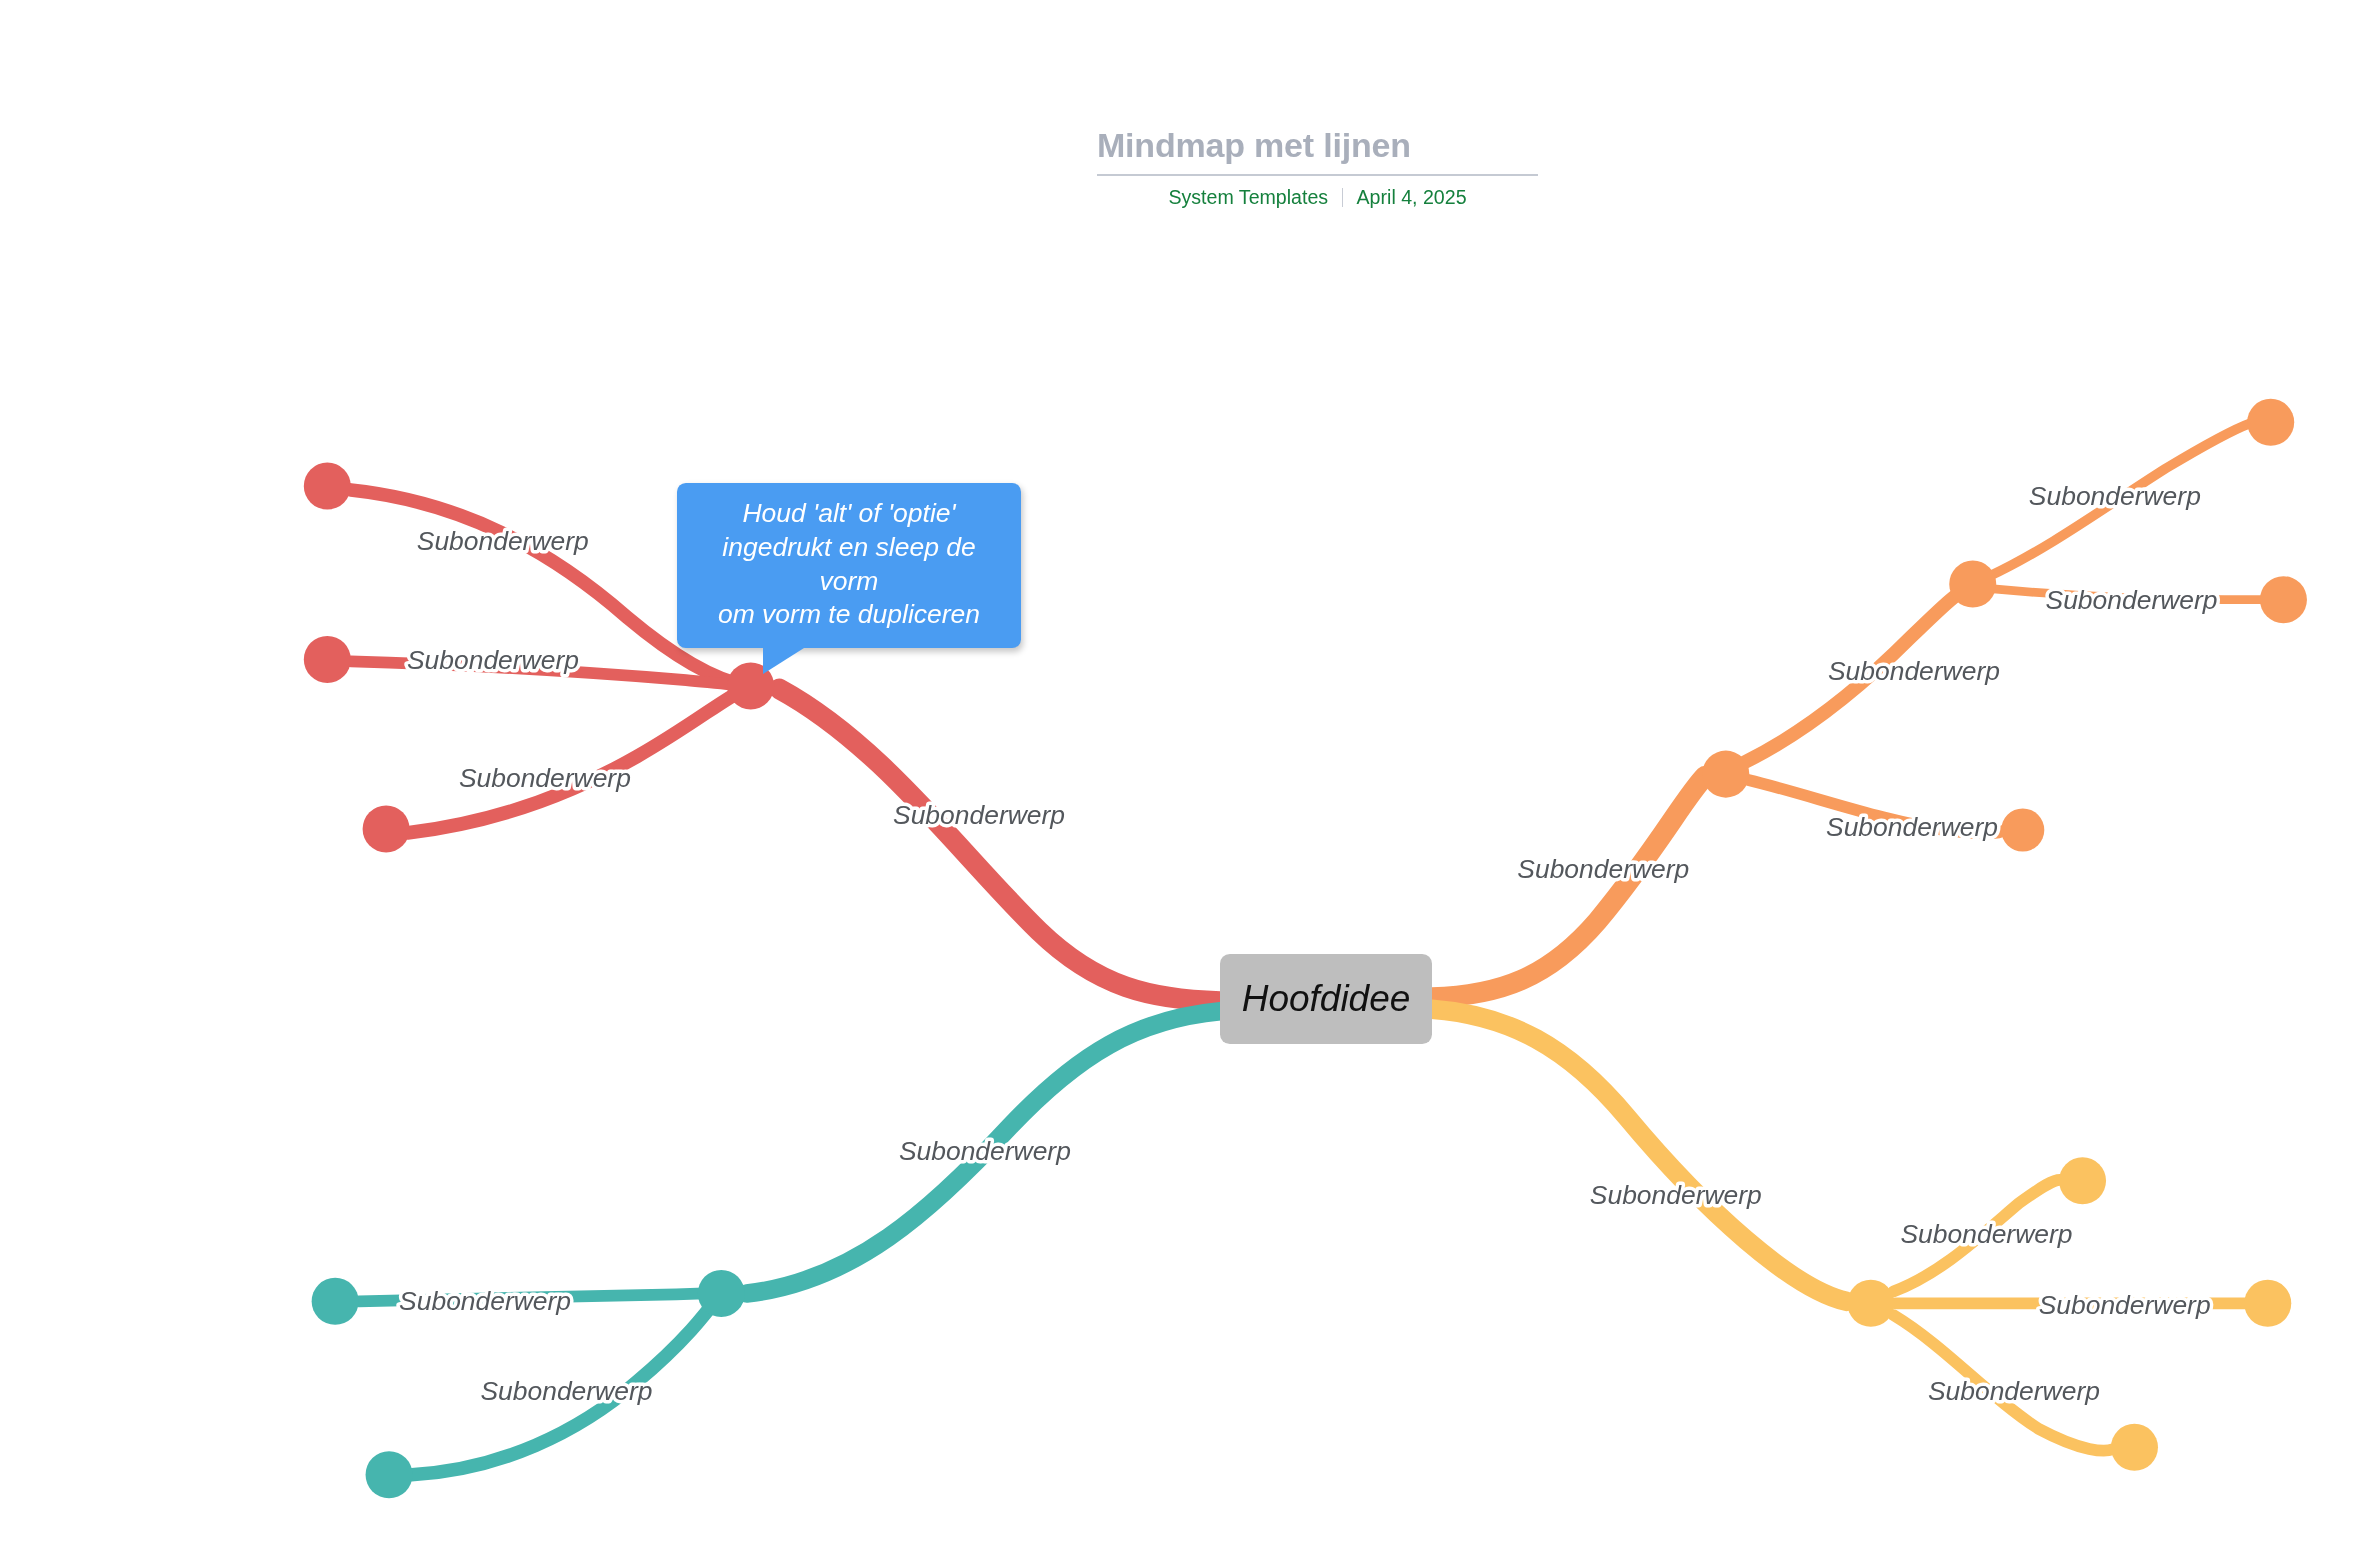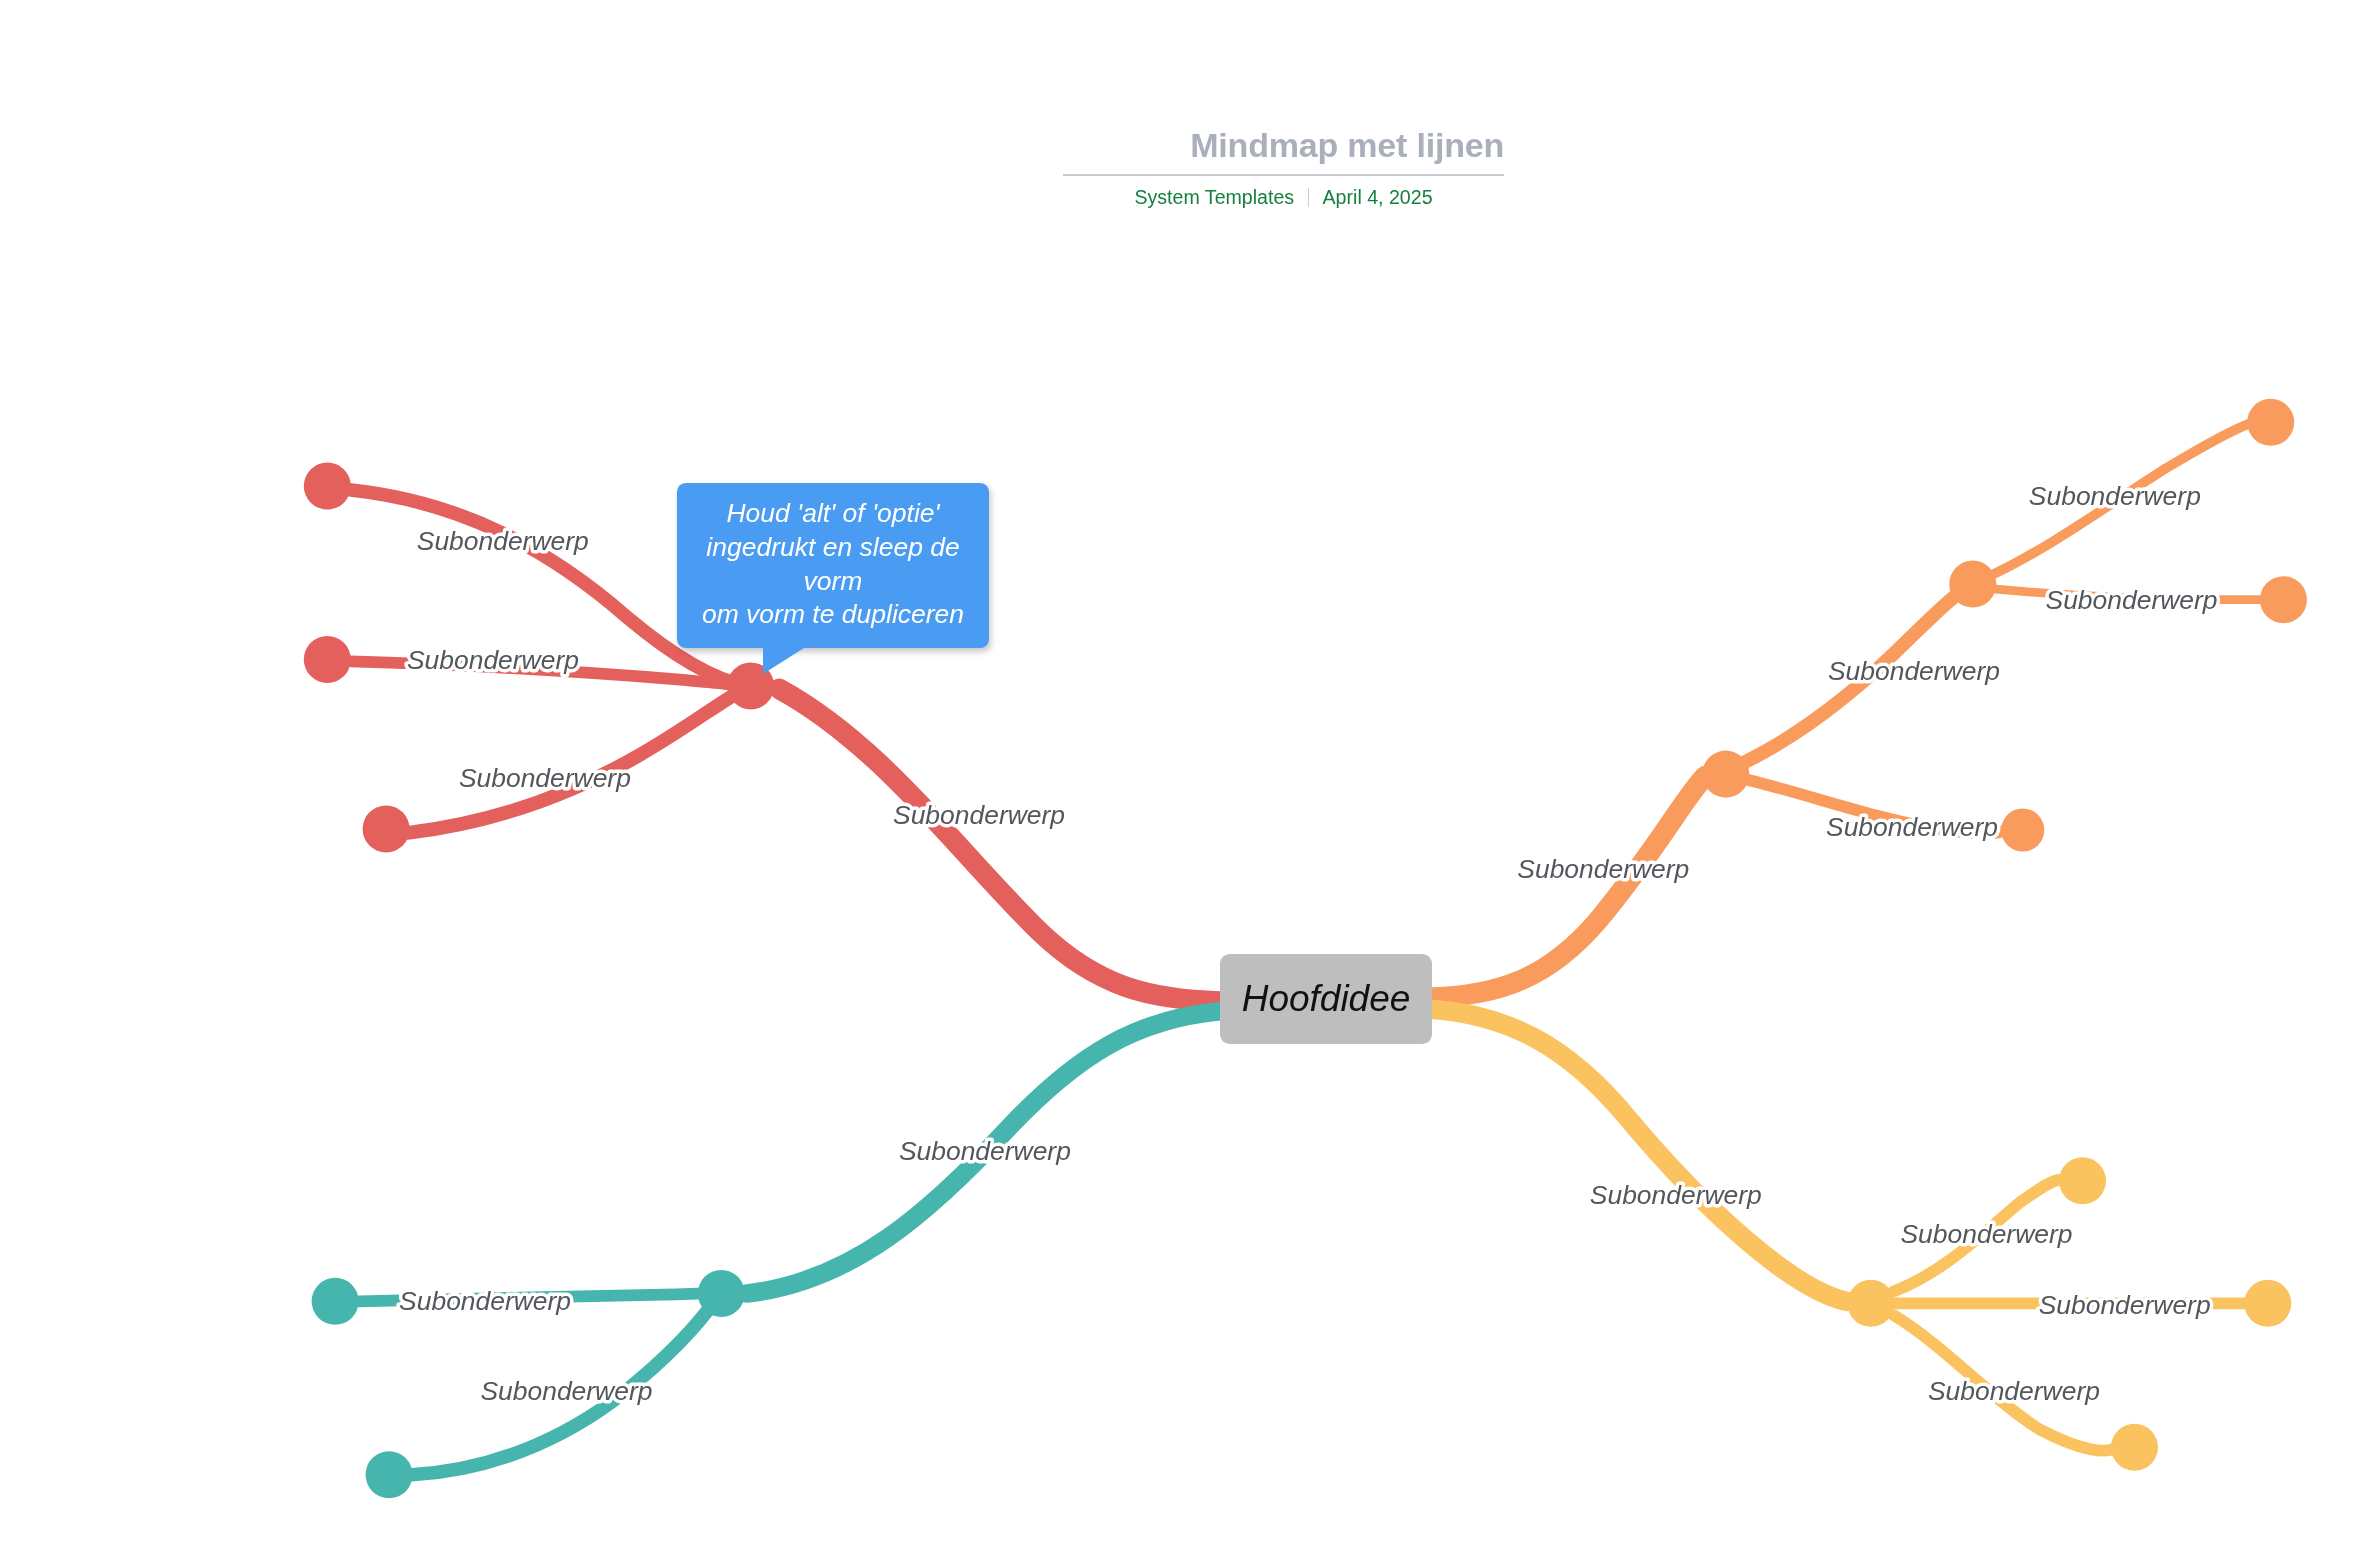--- a/index.html
+++ b/index.html
@@ -16,24 +16,24 @@
   }
   #canvas {
     position: absolute;
     inset: 0;
     width: 2353px;
     height: 1560px;
   }
   
   .header {
     position: absolute;
-    left: 1063px;
+    left: 1097px;
     top: 127px;
     width: 441px;
-    text-align: right;
+    text-align: left;
     user-select: none;
   }
   .header-title {
     font-size: 34px;
     font-weight: bold;
     color: #a9afbb;
     letter-spacing: -0.2px;
     line-height: 1.1;
     padding-bottom: 9.8px;
     border-bottom: 2px solid #c5cad3;
@@ -90,21 +90,21 @@
     font-style: italic;
     font-size: 37px;
     color: #111111;
     user-select: none;
   }
   
   .tooltip {
     position: absolute;
     left: 677px;
     top: 483px;
-    width: 312px;
+    width: 344px;
     box-sizing: border-box;
     padding: 13.7px 17.6px 15.7px 17.6px;
     background: #4a9cf2;
     border-radius: 8.8px;
     box-shadow: 2px 3.9px 6.9px rgba(0,0,0,0.22);
     color: #ffffff;
     font-style: italic;
     font-size: 26.5px;
     line-height: 1.28;
     text-align: center;

